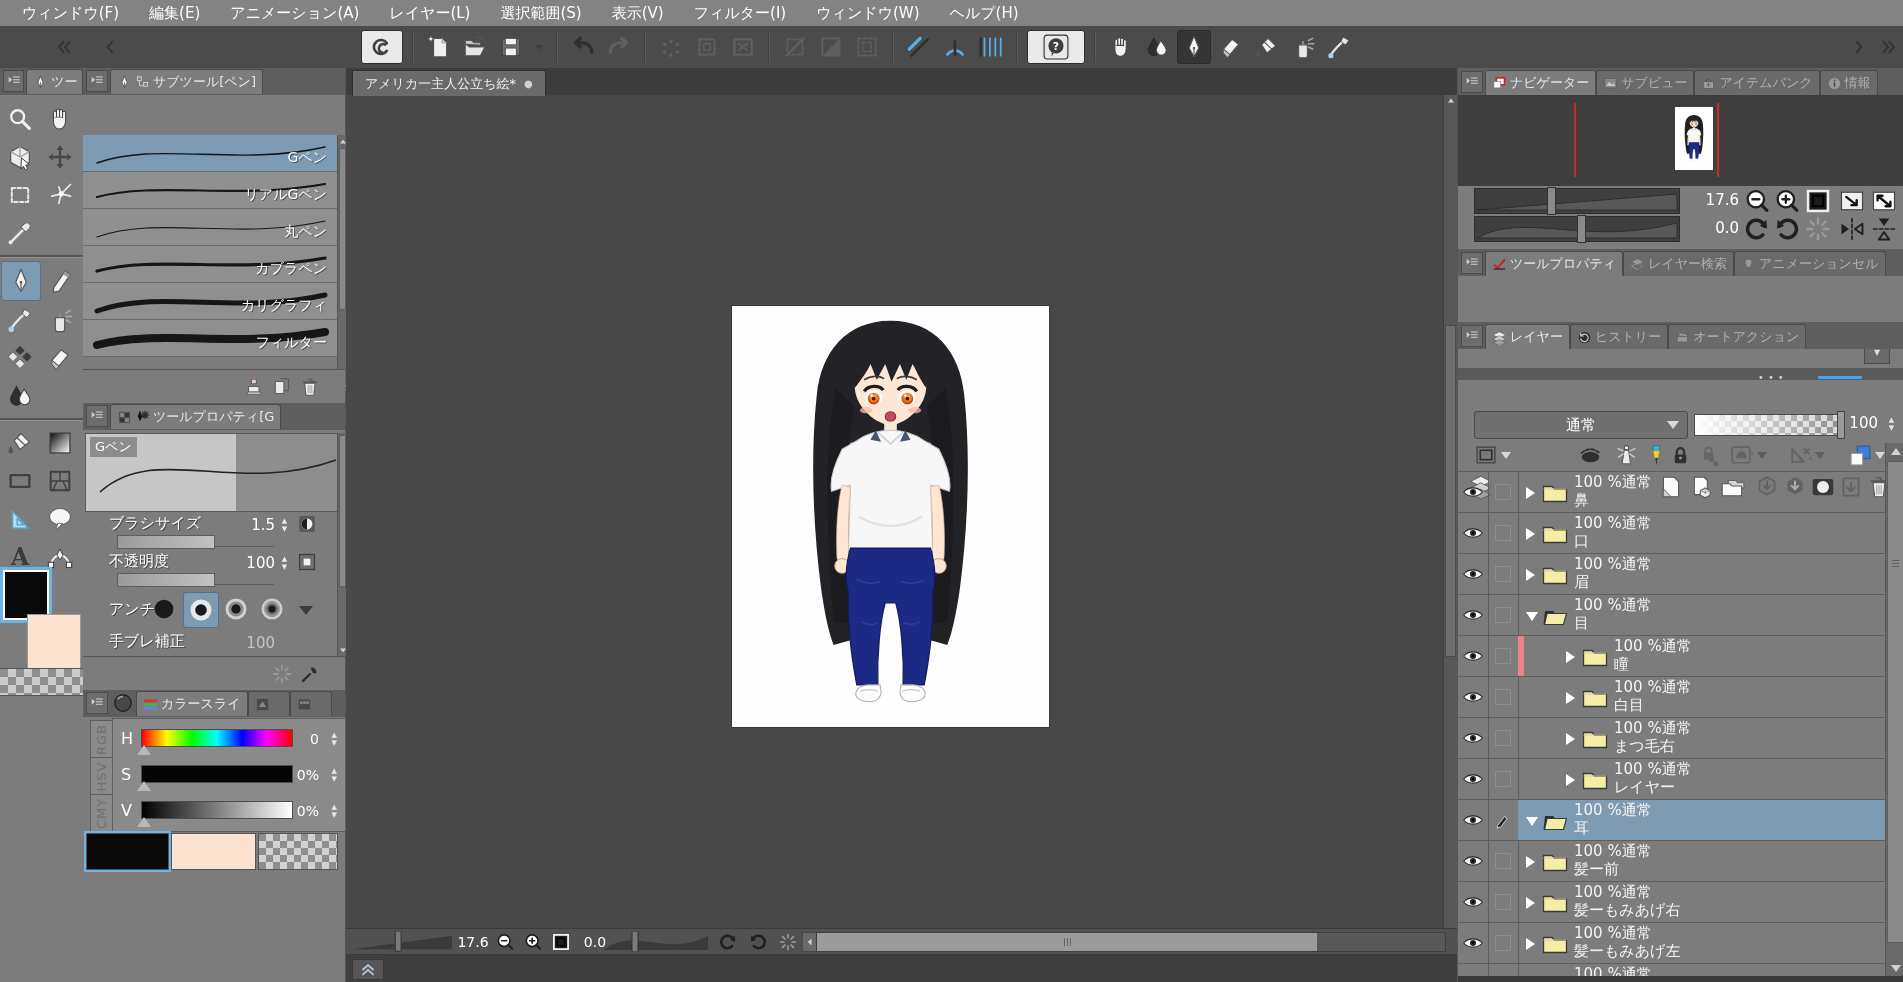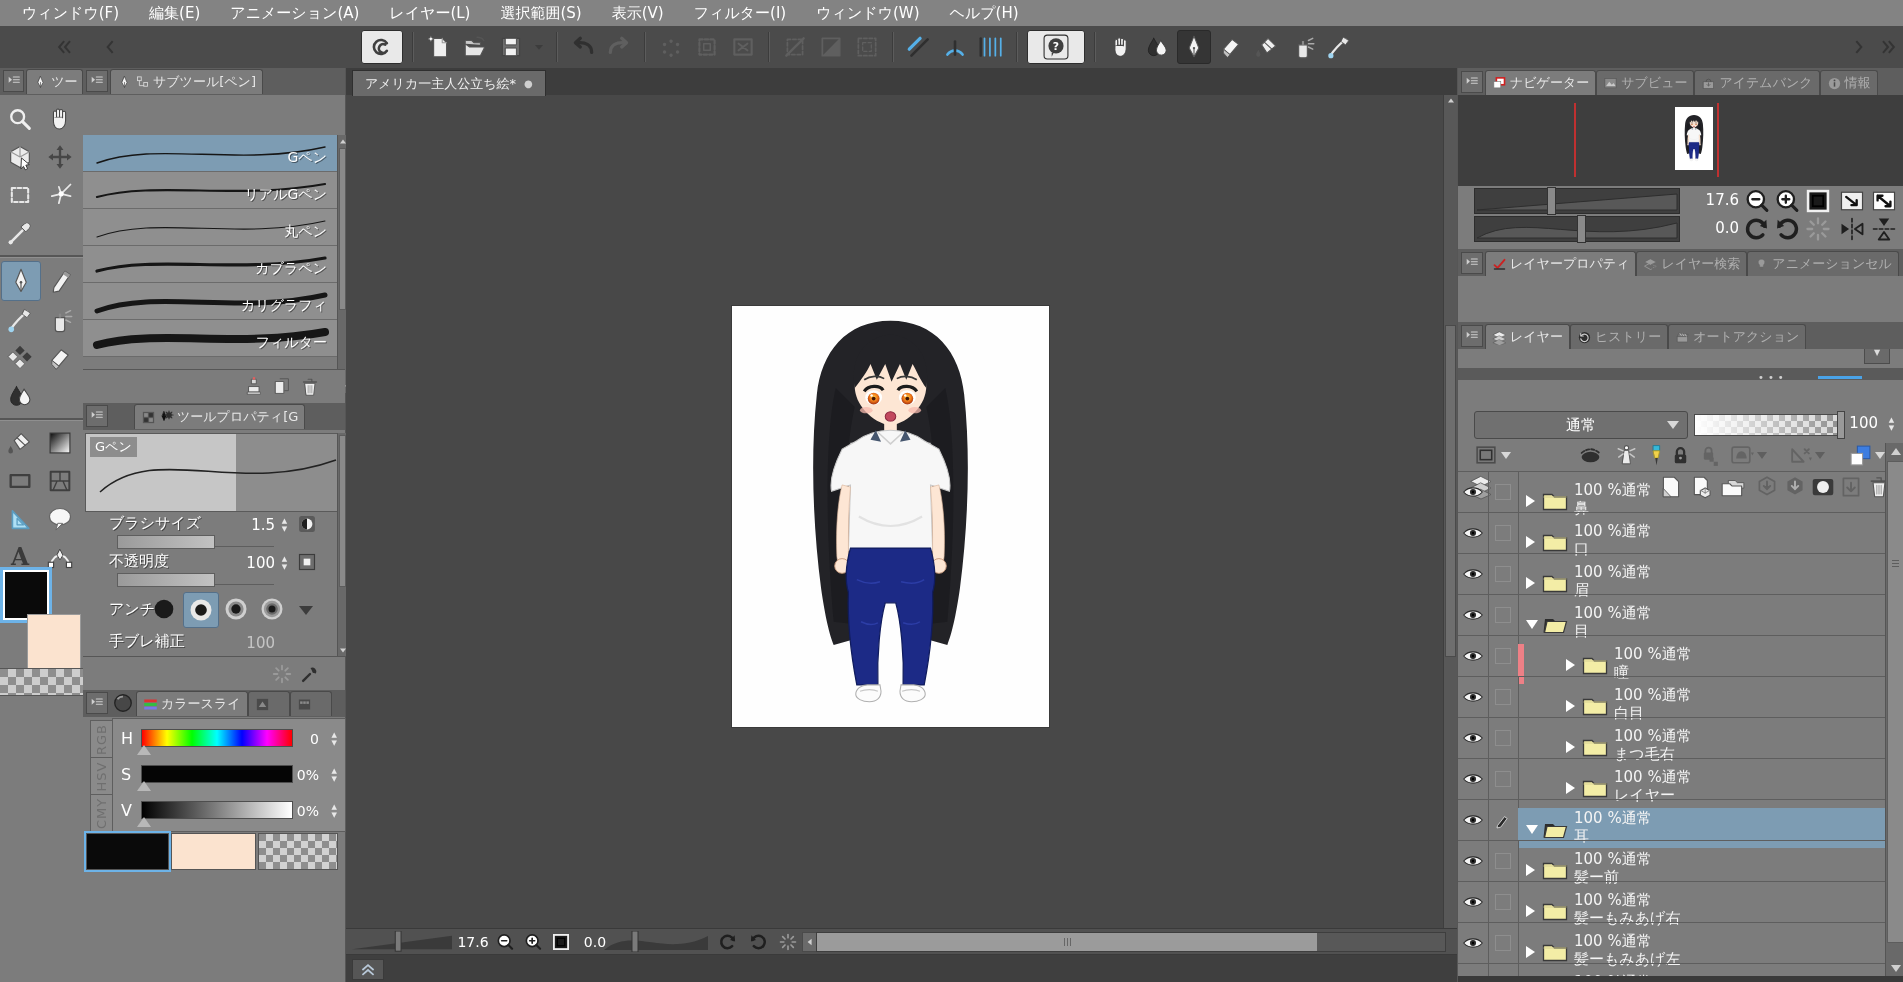--- a/index.html
+++ b/index.html
@@ -139,21 +139,21 @@
   #op-val{position:absolute;right:26px;top:6px;width:36px;text-align:right;font-size:15px;color:#fff;}
   .iconrow{position:absolute;left:0;width:100%;height:31px;}
   .iconrow .ic{position:absolute;top:3px;}
   #layers{position:absolute;left:0;top:403px;width:427px;height:533px;overflow:hidden;}
   .ly-row{position:absolute;left:0;width:100%;height:41px;border-top:1px solid #5e5e5e;box-sizing:border-box;}
   .ly-eye{position:absolute;left:0;top:0;width:30px;height:100%;border-right:1px solid #5e5e5e;display:flex;align-items:center;justify-content:center;}
   .ly-eye .ic{width:22px;height:14px;}
   .ly-c2{position:absolute;left:30px;top:0;width:30px;height:100%;border-right:1px solid #5e5e5e;display:flex;align-items:center;justify-content:center;}
   .ly-c2 .box{width:14px;height:14px;border:1px solid #8e8e8e;}
   .ly-c2 .ic{width:18px;height:18px;}
-  .ly-content{position:absolute;left:60px;top:8px;right:0;height:100%;}
+  .ly-content{position:absolute;left:60px;top:0;right:0;height:100%;}
   .ly-content.sel{background:#7d9cb3;}
   .ly-clip{position:absolute;left:0;top:0;width:6px;height:100%;background:#ee8086;}
   .ly-arrow{position:absolute;top:15px;width:0;height:0;}
   .ly-arrow.cl{border-top:6px solid transparent;border-bottom:6px solid transparent;border-left:9px solid #fff;}
   .ly-arrow.op{border-left:6px solid transparent;border-right:6px solid transparent;border-top:9px solid #fff;margin-top:2px;}
   .ly-folder{position:absolute;top:9px;width:26px;height:22px;}
   .ly-folder svg{width:100%;height:100%;display:block;}
   .ly-info{position:absolute;top:1px;font-size:15px;color:#f4f4f4;white-space:nowrap;}
   .ly-name{position:absolute;top:19px;font-size:15px;color:#f4f4f4;white-space:nowrap;}
   #rc-bottom{position:absolute;left:0;top:908px;width:100%;height:6px;background:#3a3a3a;}
@@ -759,21 +759,21 @@
             <path d="M6.5 8 h11 L16 21 H8 Z" fill="#f0f0f0" stroke="#555" stroke-width="1" stroke-linecap="round" stroke-linejoin="round"></path>
             <path d="M5 6.5 h14" fill="none" stroke="#555" stroke-width="1.6" stroke-linecap="round" stroke-linejoin="round"></path>
             <path d="M10 3.5 h4 V6" fill="none" stroke="#555" stroke-width="1.2" stroke-linecap="round" stroke-linejoin="round"></path>
             <path d="M10 10.5 v8 M12 10.5 v8 M14 10.5 v8" fill="none" stroke="#9a9a9a" stroke-width="1" stroke-linecap="round" stroke-linejoin="round"></path>
           </svg>
         </span>
       </div>
   </div>
 
   <div class="lpanel" id="toolprop" style="top:403px;height:287px;">
-    <div class="panel-hd" style="top:0;gap:24px;">
+    <div class="panel-hd" style="top:0;">
       <span class="hd-menu">
           <span class="ic tp-menu">
             <svg viewBox="0 0 24 24">
               <path d="M4 5.5 l5 4.5 -5 4.5 Z" fill="#cfcfcf" stroke="none" stroke-width="0" stroke-linecap="round" stroke-linejoin="round"></path>
               <path d="M11 6 h9 M11 10 h9 M11 14 h9" fill="none" stroke="#cfcfcf" stroke-width="1.6" stroke-linecap="round" stroke-linejoin="round"></path>
             </svg>
           </span>
         </span>
       <span class="hd-tab" style="max-width:210px;">
         <span class="ic tp-grid">
@@ -1207,21 +1207,21 @@
             </svg>
           </span>
         </span>
         <span class="hd-tab">
           <span class="ic">
             <svg viewBox="0 0 24 24">
               <path d="M4 13 L9 17.5 L20 4.5" fill="none" stroke="#cc2222" stroke-width="3" stroke-linecap="round" stroke-linejoin="round"></path>
               <path d="M4 19 h16" fill="none" stroke="#2f2f2f" stroke-width="2.4" stroke-linecap="round" stroke-linejoin="round"></path>
             </svg>
           </span>
-          <span>レイヤープロパティ</span>
+          <span>ツールプロパティ</span>
         </span>
         <span class="hd-tab off">
           <span class="ic">
             <svg viewBox="0 0 24 24">
               <path d="M12 3 L21 8 12 13 3 8 Z" fill="#9a9a9a" stroke="#666" stroke-width="0.8" stroke-linecap="round" stroke-linejoin="round"></path>
               <path d="M12 10 L21 15 12 20 3 15 Z" fill="none" stroke="#9a9a9a" stroke-width="1.4" stroke-linecap="round" stroke-linejoin="round"></path>
               <circle cx="16" cy="15" r="3.5" fill="none" stroke="#6a6a6a" stroke-width="1.6"></circle>
             </svg>
           </span>
           <span>レイヤー検索</span>

